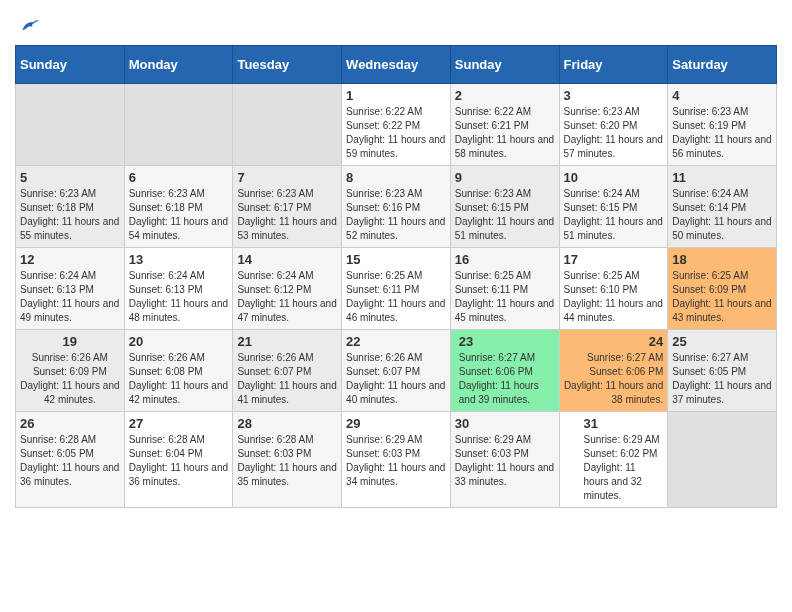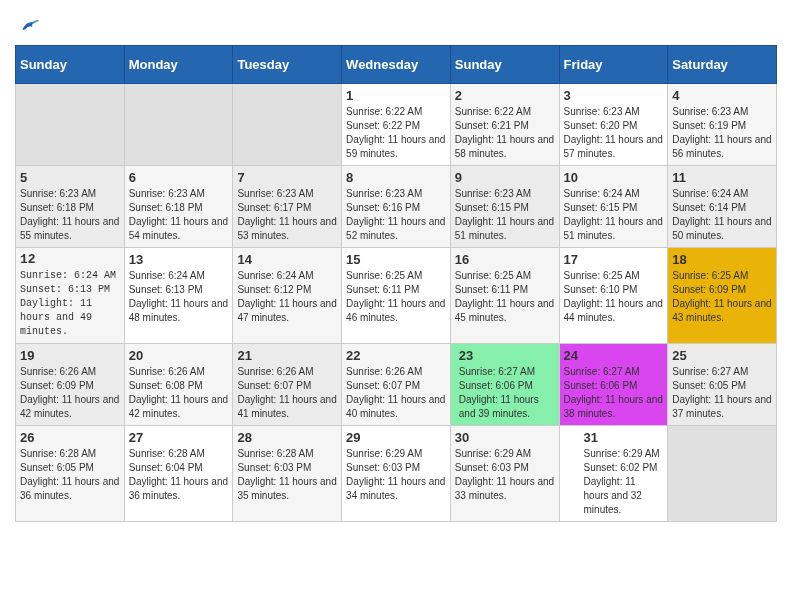--- a/index.html
+++ b/index.html
@@ -174,21 +174,21 @@
         <td style="background: rgb(245, 245, 245);">
           <span class="day-num">10</span>
           <div class="day-info">Sunrise: 6:24 AM<br>Sunset: 6:15 PM<br>Daylight: 11 hours and 51 minutes.</div>
         </td>
         <td style="background: rgb(235, 235, 235);">
           <span class="day-num">11</span>
           <div class="day-info">Sunrise: 6:24 AM<br>Sunset: 6:14 PM<br>Daylight: 11 hours and 50 minutes.</div>
         </td>
       </tr>
       <tr>
-        <td style="background: rgb(245, 245, 245); font-family: Liberation Mono, monospace;">
+        <td style="background: rgb(245, 245, 245);">
           <span class="day-num">12</span>
           <div class="day-info">Sunrise: 6:24 AM<br>Sunset: 6:13 PM<br>Daylight: 11 hours and 49 minutes.</div>
         </td>
         <td style="background: rgb(255, 255, 255);">
           <span class="day-num">13</span>
           <div class="day-info">Sunrise: 6:24 AM<br>Sunset: 6:13 PM<br>Daylight: 11 hours and 48 minutes.</div>
         </td>
         <td style="background: rgb(245, 245, 245);">
           <span class="day-num">14</span>
           <div class="day-info">Sunrise: 6:24 AM<br>Sunset: 6:12 PM<br>Daylight: 11 hours and 47 minutes.</div>
@@ -198,47 +198,47 @@
           <div class="day-info">Sunrise: 6:25 AM<br>Sunset: 6:11 PM<br>Daylight: 11 hours and 46 minutes.</div>
         </td>
         <td style="background: rgb(245, 245, 245);">
           <span class="day-num">16</span>
           <div class="day-info">Sunrise: 6:25 AM<br>Sunset: 6:11 PM<br>Daylight: 11 hours and 45 minutes.</div>
         </td>
         <td style="background: rgb(255, 255, 255);">
           <span class="day-num">17</span>
           <div class="day-info">Sunrise: 6:25 AM<br>Sunset: 6:10 PM<br>Daylight: 11 hours and 44 minutes.</div>
         </td>
-        <td style="background: #eab308;">
+        <td style="background: #fdba74;">
           <span class="day-num">18</span>
           <div class="day-info">Sunrise: 6:25 AM<br>Sunset: 6:09 PM<br>Daylight: 11 hours and 43 minutes.</div>
         </td>
       </tr>
       <tr>
-        <td style="background: rgb(235, 235, 235);">
+        <td style="background: rgb(235, 235, 235); text-align: center;">
           <span class="day-num">19</span>
           <div class="day-info">Sunrise: 6:26 AM<br>Sunset: 6:09 PM<br>Daylight: 11 hours and 42 minutes.</div>
         </td>
         <td style="background: rgb(245, 245, 245);">
           <span class="day-num">20</span>
           <div class="day-info">Sunrise: 6:26 AM<br>Sunset: 6:08 PM<br>Daylight: 11 hours and 42 minutes.</div>
         </td>
         <td style="background: rgb(235, 235, 235); margin-top: 44px;">
           <span class="day-num">21</span>
           <div class="day-info">Sunrise: 6:26 AM<br>Sunset: 6:07 PM<br>Daylight: 11 hours and 41 minutes.</div>
         </td>
         <td style="background: rgb(245, 245, 245); margin-left: 38px;">
           <span class="day-num">22</span>
           <div class="day-info">Sunrise: 6:26 AM<br>Sunset: 6:07 PM<br>Daylight: 11 hours and 40 minutes.</div>
         </td>
         <td style="background: #86efac; padding-left: 8px;">
           <span class="day-num">23</span>
           <div class="day-info">Sunrise: 6:27 AM<br>Sunset: 6:06 PM<br>Daylight: 11 hours and 39 minutes.</div>
         </td>
-        <td style="background: #d946ef;">
+        <td style="background: #fdba74; text-align: right;">
           <span class="day-num">24</span>
           <div class="day-info">Sunrise: 6:27 AM<br>Sunset: 6:06 PM<br>Daylight: 11 hours and 38 minutes.</div>
         </td>
         <td style="background: rgb(235, 235, 235);">
           <span class="day-num">25</span>
           <div class="day-info">Sunrise: 6:27 AM<br>Sunset: 6:05 PM<br>Daylight: 11 hours and 37 minutes.</div>
         </td>
       </tr>
       <tr>
         <td style="background: rgb(245, 245, 245);">

